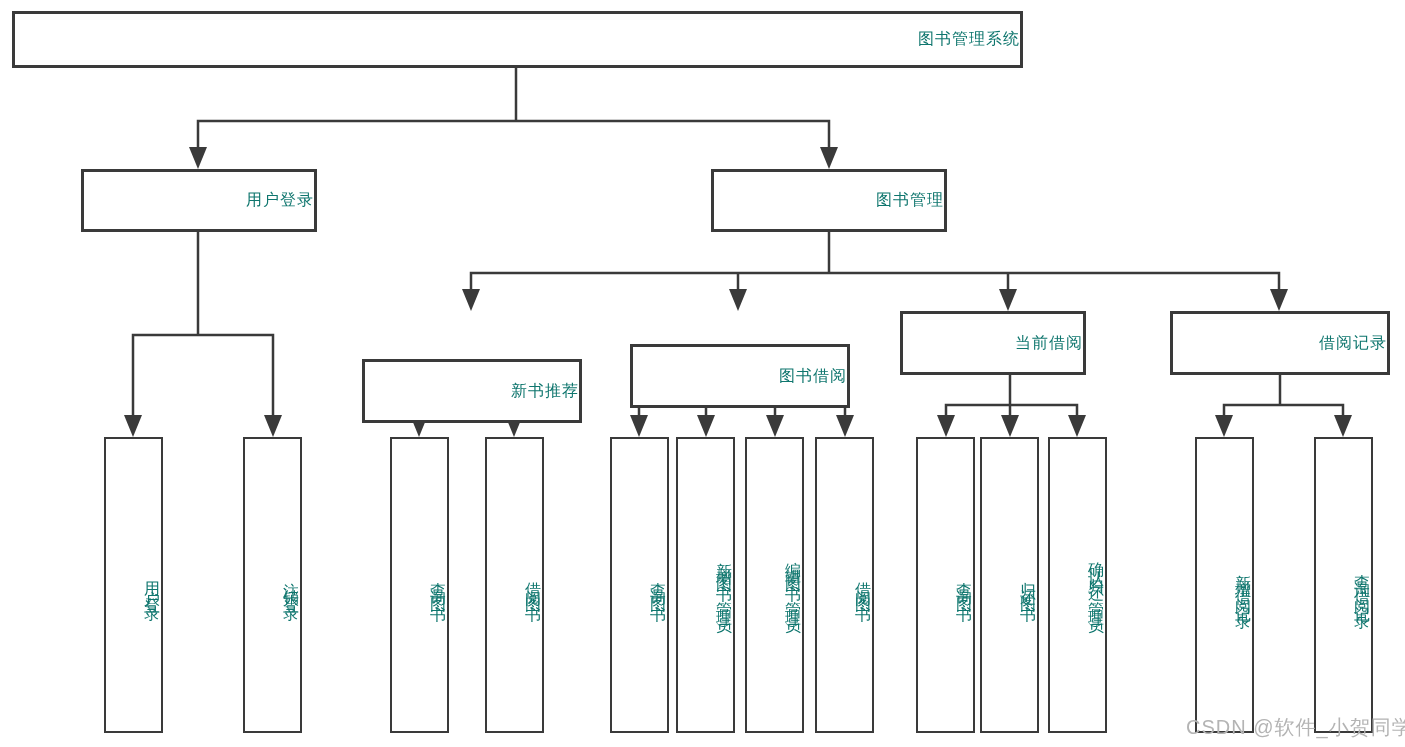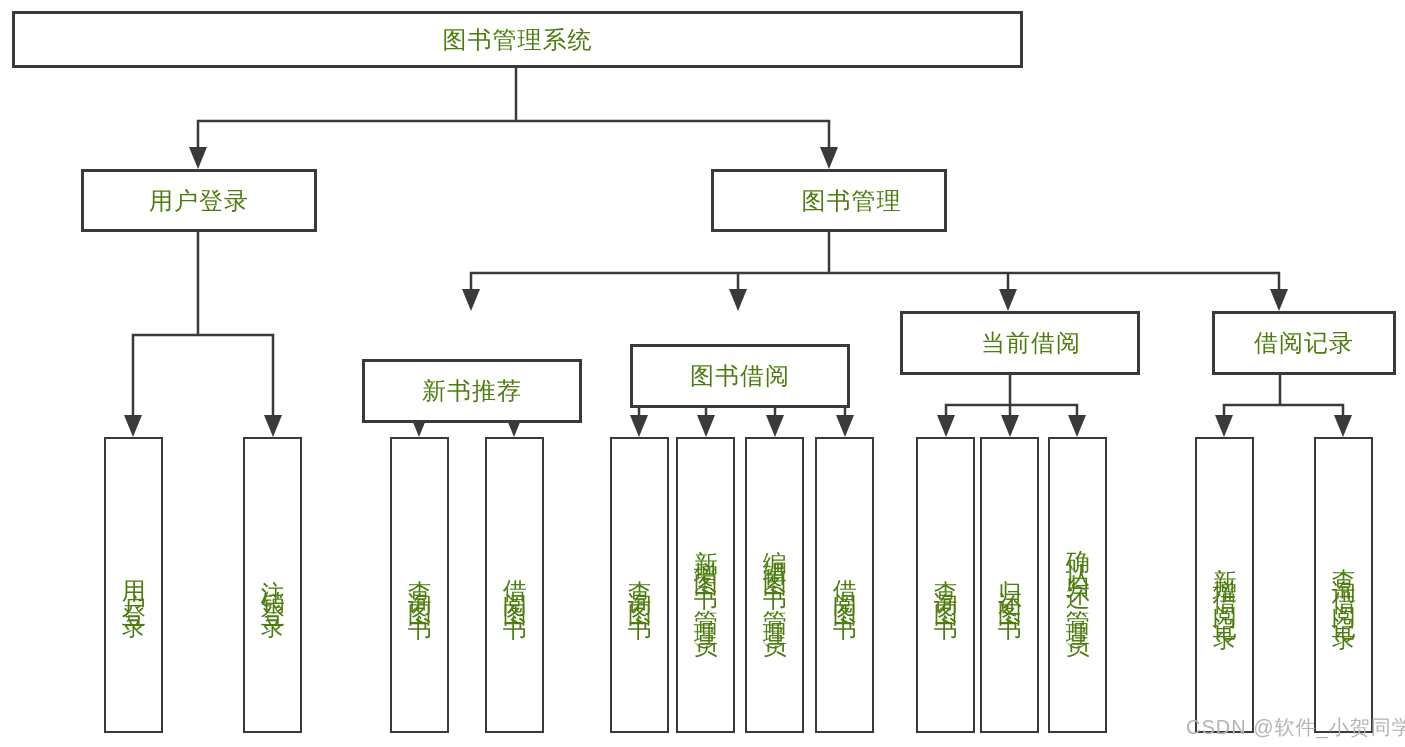--- a/index.html
+++ b/index.html
@@ -22,23 +22,23 @@
     height: 747px;
     z-index: 0;
   }
   .node {
     position: absolute;
     box-sizing: border-box;
     background: #ffffff;
     border: 3px solid #3a3a3a;
     display: flex;
     align-items: center;
-    justify-content: center;
-    color: #4d7c0f;
-    font-size: 24px;
+    justify-content: flex-end;
+    color: #0f766e;
+    font-size: 16px;
     z-index: 1;
   }
   .node.h span {
     white-space: nowrap;
     letter-spacing: 1px;
   }
   .node.v {
     border-width: 2.5px;
   }
   .node.v span {
@@ -122,24 +122,24 @@
   <div class="node h" style="left:711px; top:169px; width:236px; height:63px;padding-left:45px;">
     <span>图书管理</span>
   </div>
 
   <div class="node h" style="left:362px; top:311px; width:220px; height:64px;margin-top:48px;">
     <span>新书推荐</span>
   </div>
   <div class="node h" style="left:630px; top:311px; width:220px; height:64px;margin-top:33px;">
     <span>图书借阅</span>
   </div>
-  <div class="node h" style="left:900px; top:311px; width:240px; height:64px;padding-left:22px;">
+  <div class="node h" style="left:900px; top:311px; width:186px; height:64px;padding-left:22px;">
     <span>当前借阅</span>
   </div>
-  <div class="node h" style="left:1212px; top:311px; width:184px; height:64px;">
+  <div class="node h" style="left:1170px; top:311px; width:220px; height:64px;">
     <span>借阅记录</span>
   </div>
 
   <div class="node v" style="left:104px; top:437px; width:59px; height:296px;">
     <span>用户登录</span>
   </div>
   <div class="node v" style="left:243px; top:437px; width:59px; height:296px;">
     <span>注销登录</span>
   </div>
 

